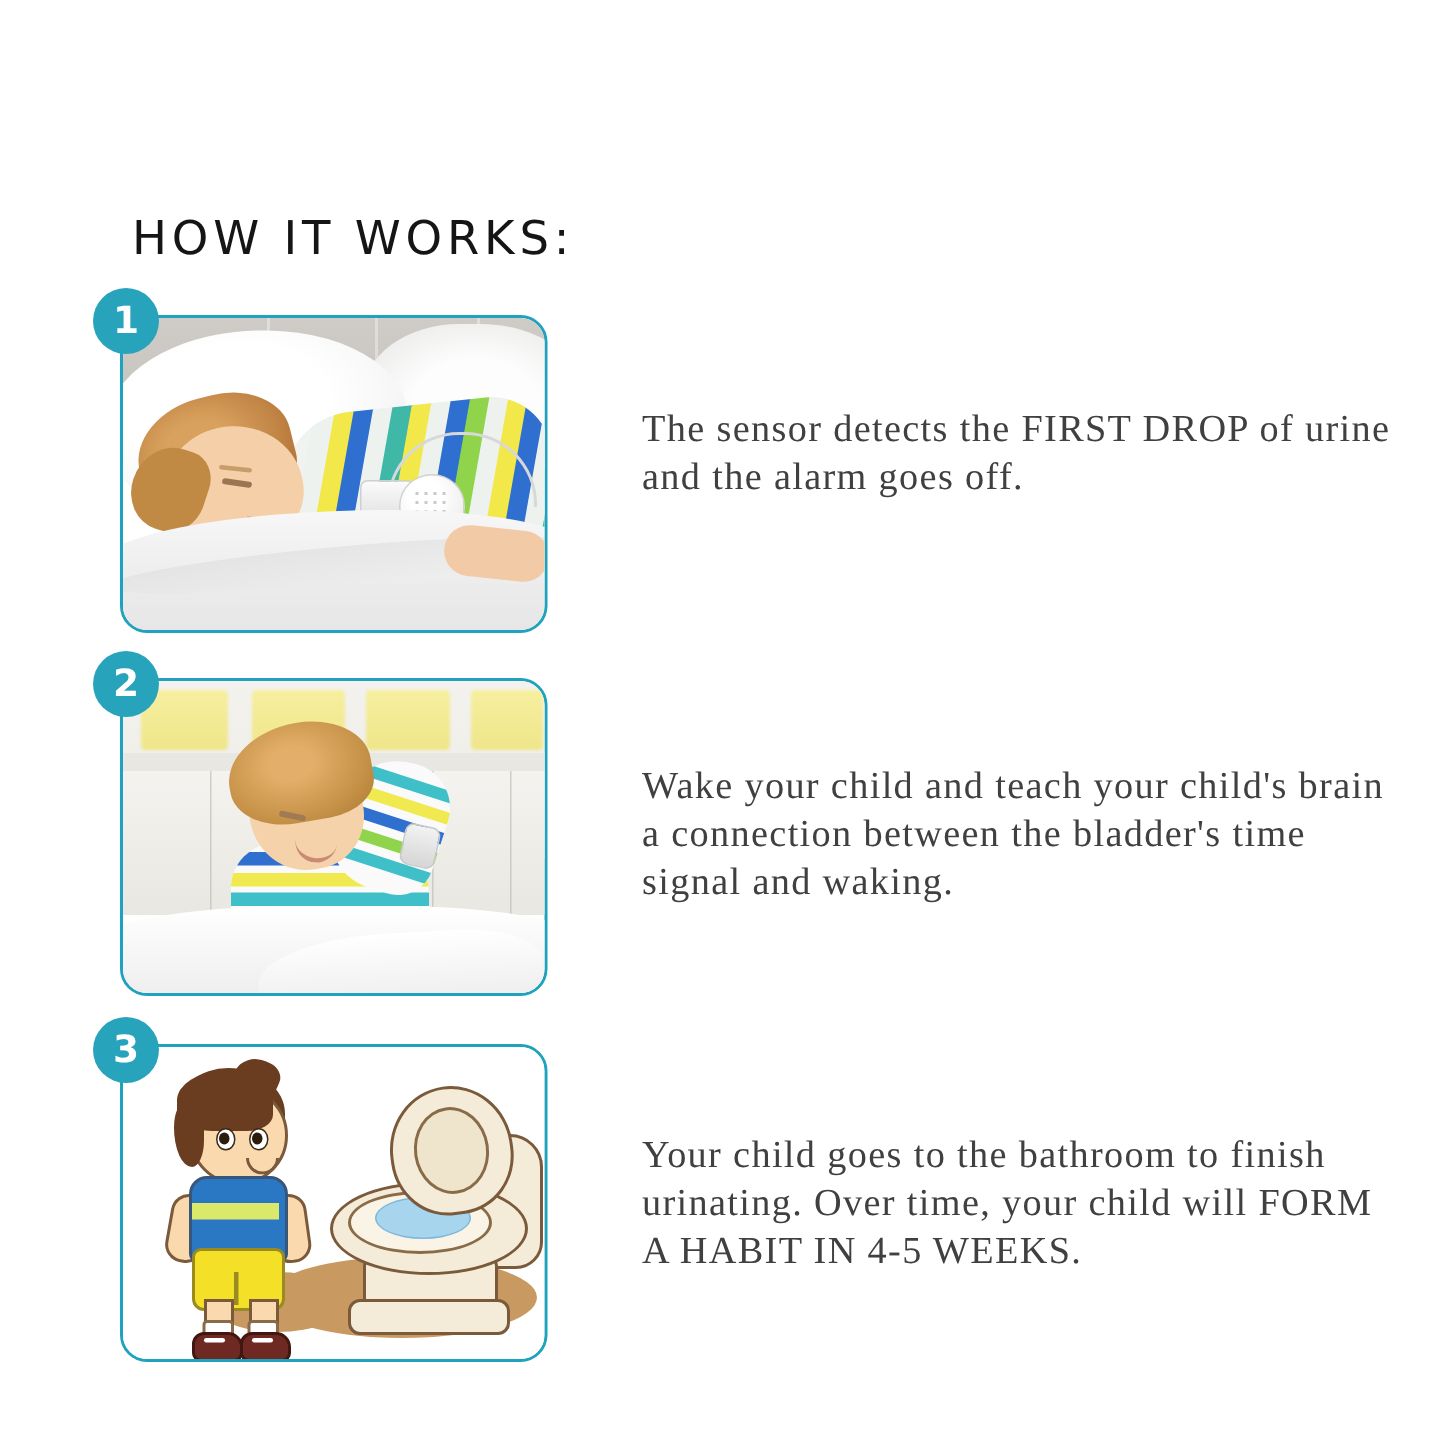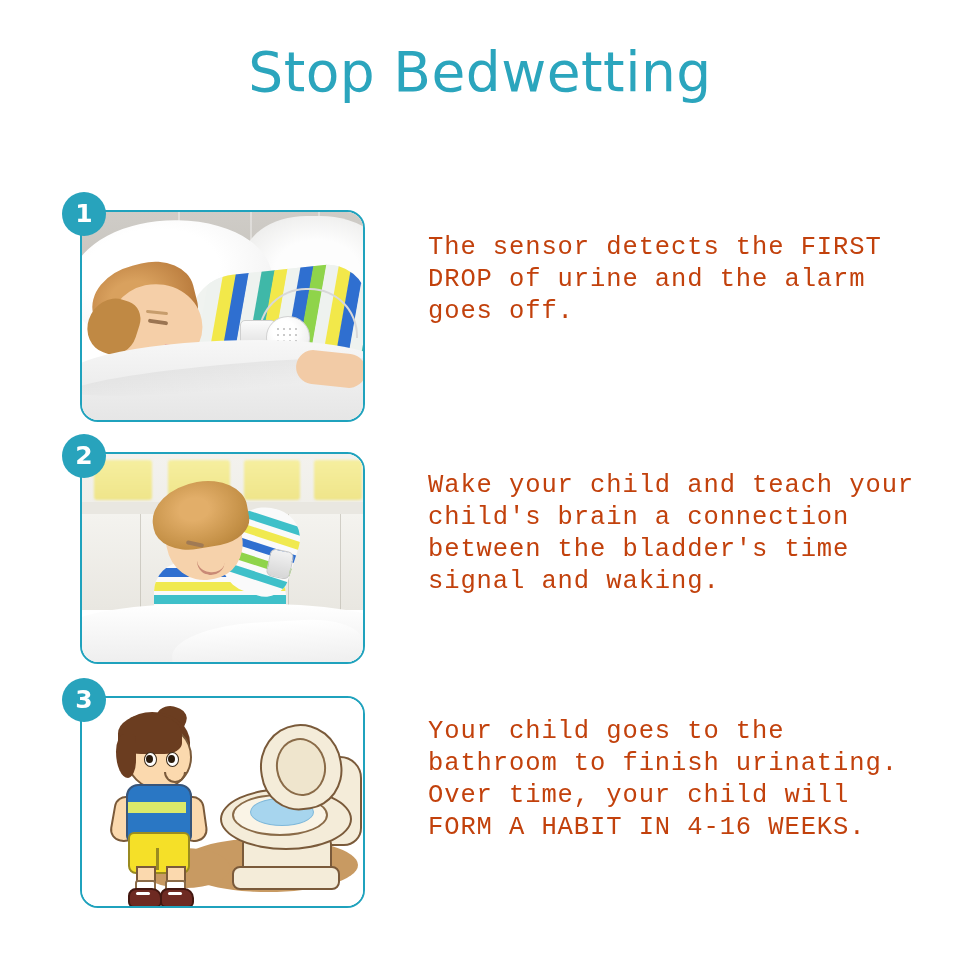--- a/index.html
+++ b/index.html
@@ -87,26 +87,27 @@
     line-height: 44px;
     text-align: center;
     font-family: "DejaVu Sans", sans-serif;
     z-index: 5;
   }
 
   .body-text {
     position: absolute;
     left: 428px;
     width: 500px;
-    color: #c2410c;
+    color: #404040;
     font-size: 25.5px;
     line-height: 32px;
     letter-spacing: 0.9px;
     font-weight: 400;
-    font-family: Liberation Mono, monospace;
+    font-family: Liberation Serif, serif;
+    margin-top: 38px;
   }
   .text-1 { top: 22px; }
   .text-2 { top: 18px; }
   .text-3 { top: 20px; }
 
   .scene { position: absolute; inset: 0; }
 
   
   .p1-bg-wall {
     position: absolute; left: 0; top: 0; width: 285px; height: 96px;
@@ -399,21 +400,21 @@
   .b-lace {
     position: absolute; top: 194px; width: 14px; height: 3px;
     background: #ffffff; border-radius: 2px;
   }
 </style>
 </head>
 <body>
 
 <div class="page">
 
-  <div class="title">Stop Bedwetting</div>
+  <div class="subtitle">HOW IT WORKS:</div>
 
   <div class="step step-1">
     <div class="frame">
       <div class="scene">
         <div class="p1-bg-wall"></div>
         <div class="p1-wall-line" style="left:96px"></div>
         <div class="p1-wall-line" style="left:168px"></div>
         <div class="p1-wall-line" style="left:236px"></div>
         <div class="p1-pillow-right"></div>
         <div class="p1-pillow-top"></div>
@@ -534,16 +535,16 @@
         <div class="b-leg" style="left:84px"></div>
         <div class="b-sock" style="left:53px"></div>
         <div class="b-sock" style="left:83px"></div>
         <div class="b-shoe" style="left:46px"></div>
         <div class="b-shoe" style="left:78px"></div>
         <div class="b-lace" style="left:54px"></div>
         <div class="b-lace" style="left:86px"></div>
       </div>
     </div>
     <div class="badge">3</div>
-    <div class="body-text text-3">Your child goes to the bathroom to finish urinating. Over time, your child will FORM A HABIT IN 4-16 WEEKS.</div>
+    <div class="body-text text-3">Your child goes to the bathroom to finish urinating. Over time, your child will FORM A HABIT IN 4-5 WEEKS.</div>
   </div>
 
 </div>
 
 </body></html>

